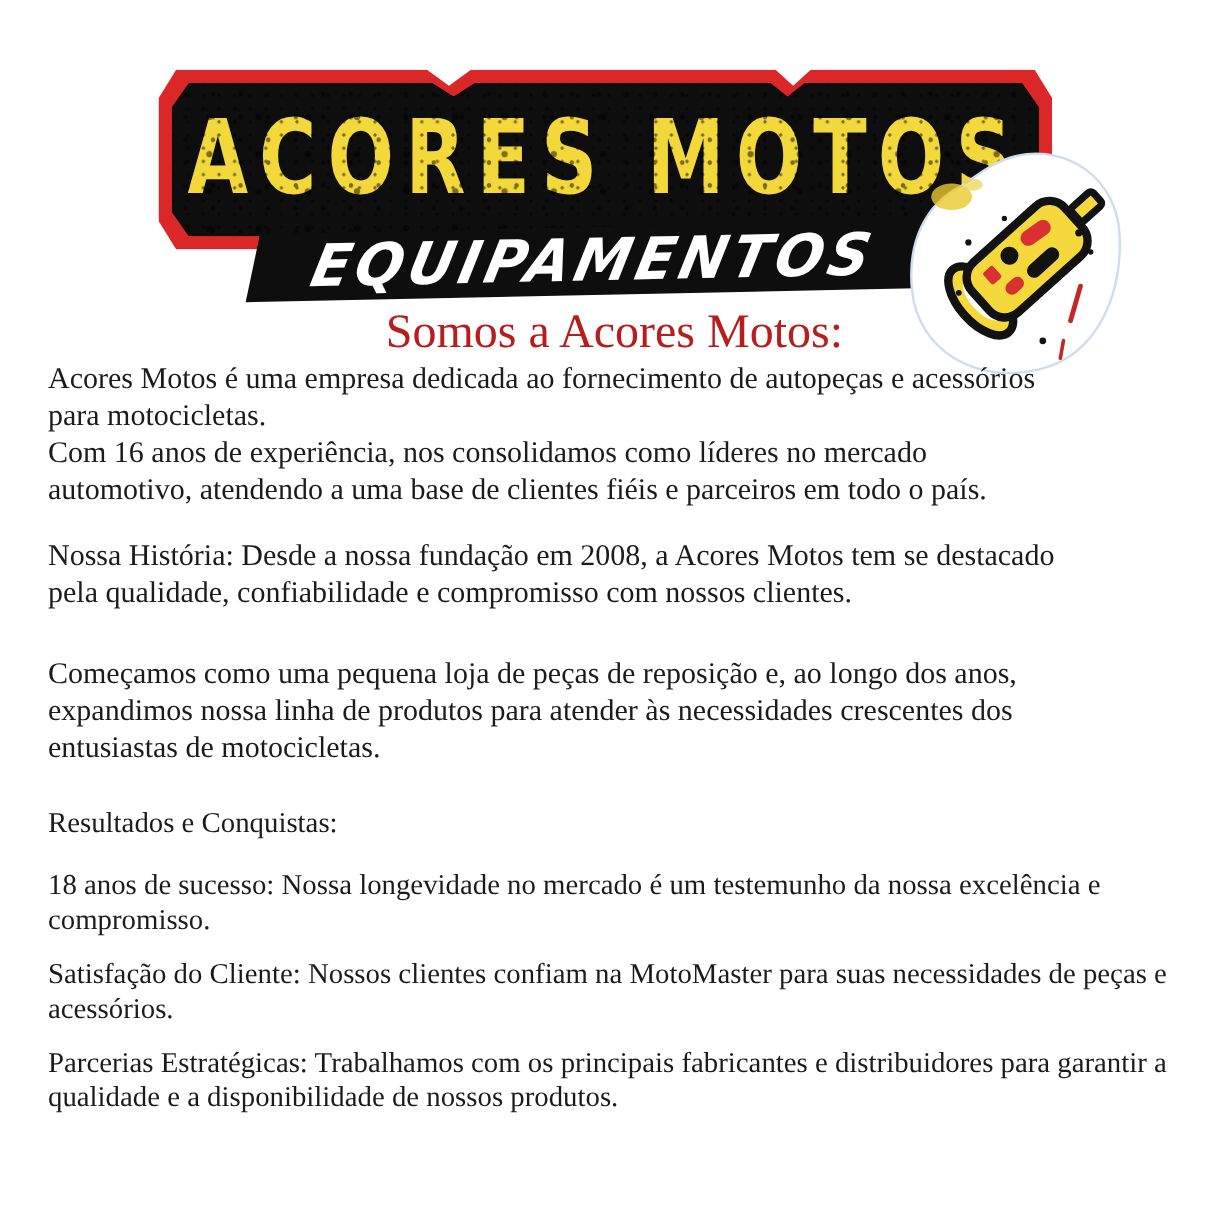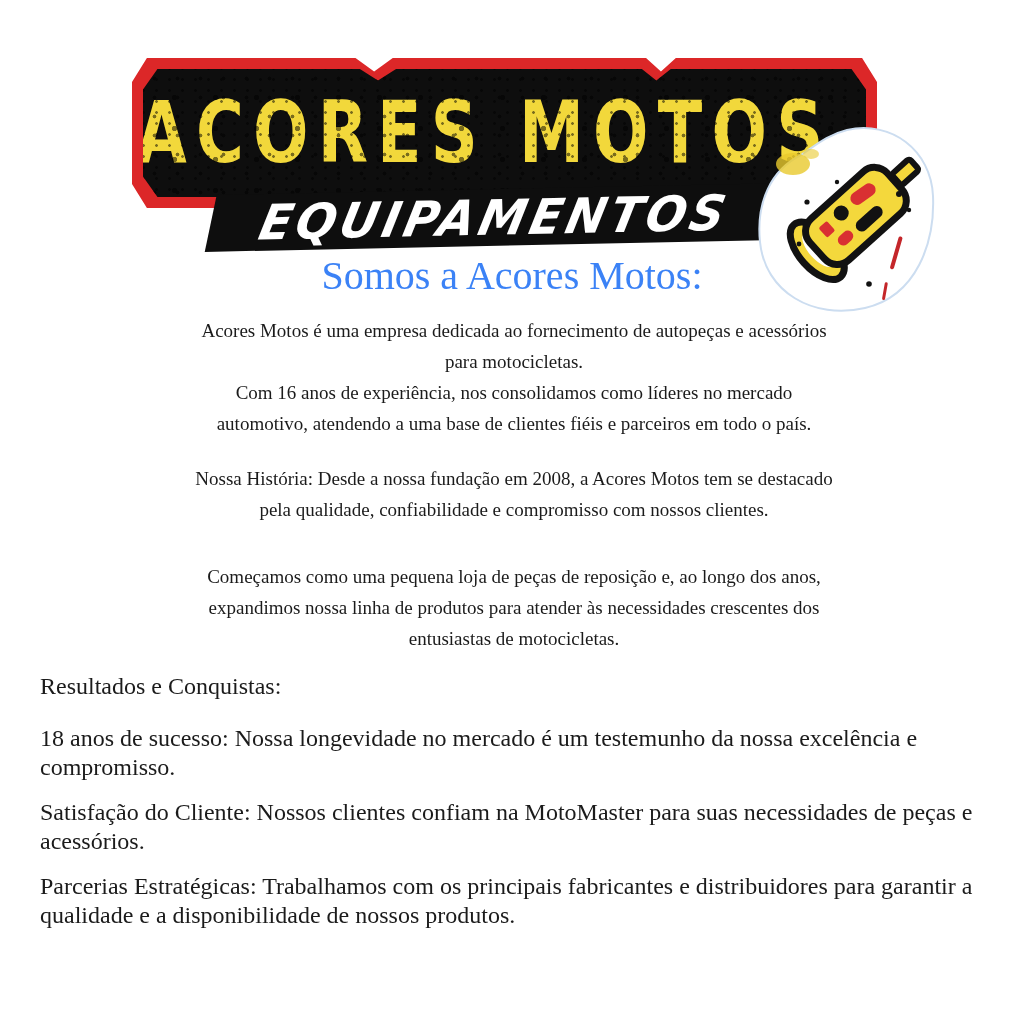--- a/index.html
+++ b/index.html
@@ -8,42 +8,42 @@
 
   
   .logo{position:absolute;left:112px;top:38px;width:830px;height:272px;}
   .logo-outline{position:absolute;left:2px;top:4px;width:816px;height:206px;
 age      border:2px solid var(--sticker_outline,#ccddf0);border-radius:26px;background:#fff;}
   .logo-red{position:absolute;left:20px;top:20px;width:745px;height:150px;
       background:var(--logo_red,#dc2728);
       clip-path:polygon(2% 0,30% 0,32.5% 9%,35% 0,69% 0,71% 9%,73% 0,98% 0,100% 16%,100% 84%,98% 100%,2% 100%,0 84%,0 16%);}
   .logo-black{position:absolute;inset:11px;background:var(--logo_black,#0e0e0e);
       clip-path:polygon(2% 0,30% 0,32.5% 9%,35% 0,69% 0,71% 9%,73% 0,98% 0,100% 16%,100% 84%,98% 100%,2% 100%,0 84%,0 16%);
-      display:flex;align-items:center;justify-content:flex-start;overflow:hidden;}
+      display:flex;align-items:center;justify-content:center;overflow:hidden;}
   .logo-title{font-family:"DejaVu Sans","Liberation Sans",sans-serif;font-weight:bold;
       font-size:64px;letter-spacing:9px;color:var(--logo_yellow,#f2d83b);
       transform:scale(1.02,1.34);white-space:nowrap;}
   .speckles{position:absolute;inset:0;opacity:.5;pointer-events:none;
       background-image:
         radial-gradient(circle,#000 1.6px,transparent 2.2px),
         radial-gradient(circle,#000 1.1px,transparent 1.6px),
         radial-gradient(circle,#000 2.3px,transparent 3px);
       background-size:23px 19px,13px 11px,41px 31px;
       background-position:0 0,7px 5px,11px 13px;}
   .equip-band{position:absolute;left:100px;top:151px;width:565px;height:57px;
       background:var(--logo_black,#0e0e0e);transform:skewX(-13deg) rotate(-1.2deg);
       display:flex;align-items:center;justify-content:center;}
   .equip-text{font-family:"DejaVu Sans","Liberation Sans",sans-serif;font-weight:bold;font-style:italic;
       color:#ffffff;font-size:47px;letter-spacing:4px;transform:scaleY(1.04);white-space:nowrap;}
   .spray-can{position:absolute;left:637px;top:86px;width:196px;height:196px;}
 
   
   .heading{position:absolute;top:252px;left:0;right:0;margin:0;text-align:center;
-      font-size:40px;font-weight:400;color:#3b82f6;}
-  .body-large{position:absolute;top:315px;left:40px;width:948px;font-size:19px;line-height:31px;text-align:center;}
+      font-size:40px;font-weight:400;color:#b91c1c;}
+  .body-large{position:absolute;top:300px;left:40px;width:948px;font-size:25px;line-height:31px;}
   .body-large p{margin:0 0 24px 0;white-space:pre-line;}
   .body-large p:nth-child(2){margin-bottom:36px;}
   .body-small{position:absolute;top:672px;left:40px;width:948px;font-size:24px;line-height:29px;}
   .body-small p{margin:0 0 16px 0;white-space:pre-line;}
   .body-small p:nth-child(1){margin-bottom:23px;}
   .body-small p:nth-child(3){margin-bottom:16px;}
   .body-small p:nth-child(4){margin-bottom:15px;}
 </style>
 </head>
 <body>

